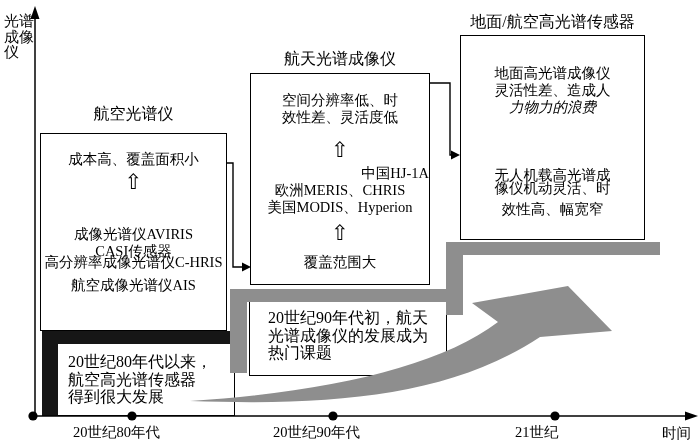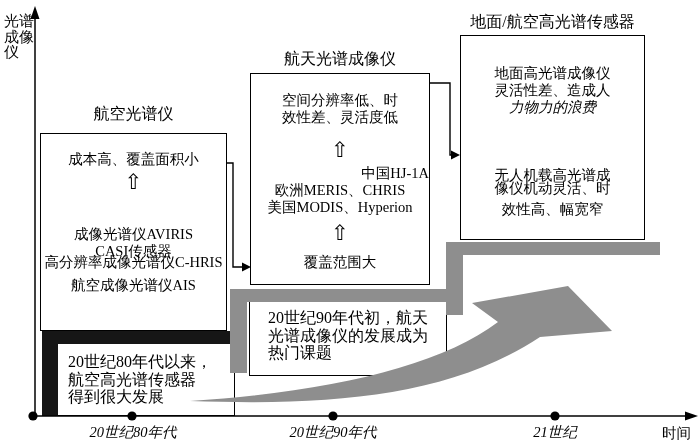--- a/index.html
+++ b/index.html
@@ -19,21 +19,21 @@
   .uparrow{
     position:absolute;left:0;right:0;text-align:center;font-size:21px;line-height:22px;
     font-family:"DejaVu Sans",sans-serif;
   }
   .note{
     position:absolute;background:#ffffff;border:1.2px solid #000;box-sizing:border-box;
     font-size:16px;line-height:17.5px;
   }
   .note .nline{white-space:nowrap;}
   .tick-label{
-    position:absolute;text-align:center;font-size:14.5px;line-height:16px;white-space:nowrap;font-style:italic;
+    position:absolute;font-size:14.5px;line-height:16px;white-space:nowrap;
   }
   .y-label{
     position:absolute;left:4px;top:14px;width:34px;font-size:15px;line-height:15.5px;
     white-space:pre-line;text-align:left;
   }
   .x-label{
     position:absolute;text-align:right;font-size:14.5px;white-space:nowrap;
   }
   svg.overlay{position:absolute;left:0;top:0;pointer-events:none;}
 </style>

